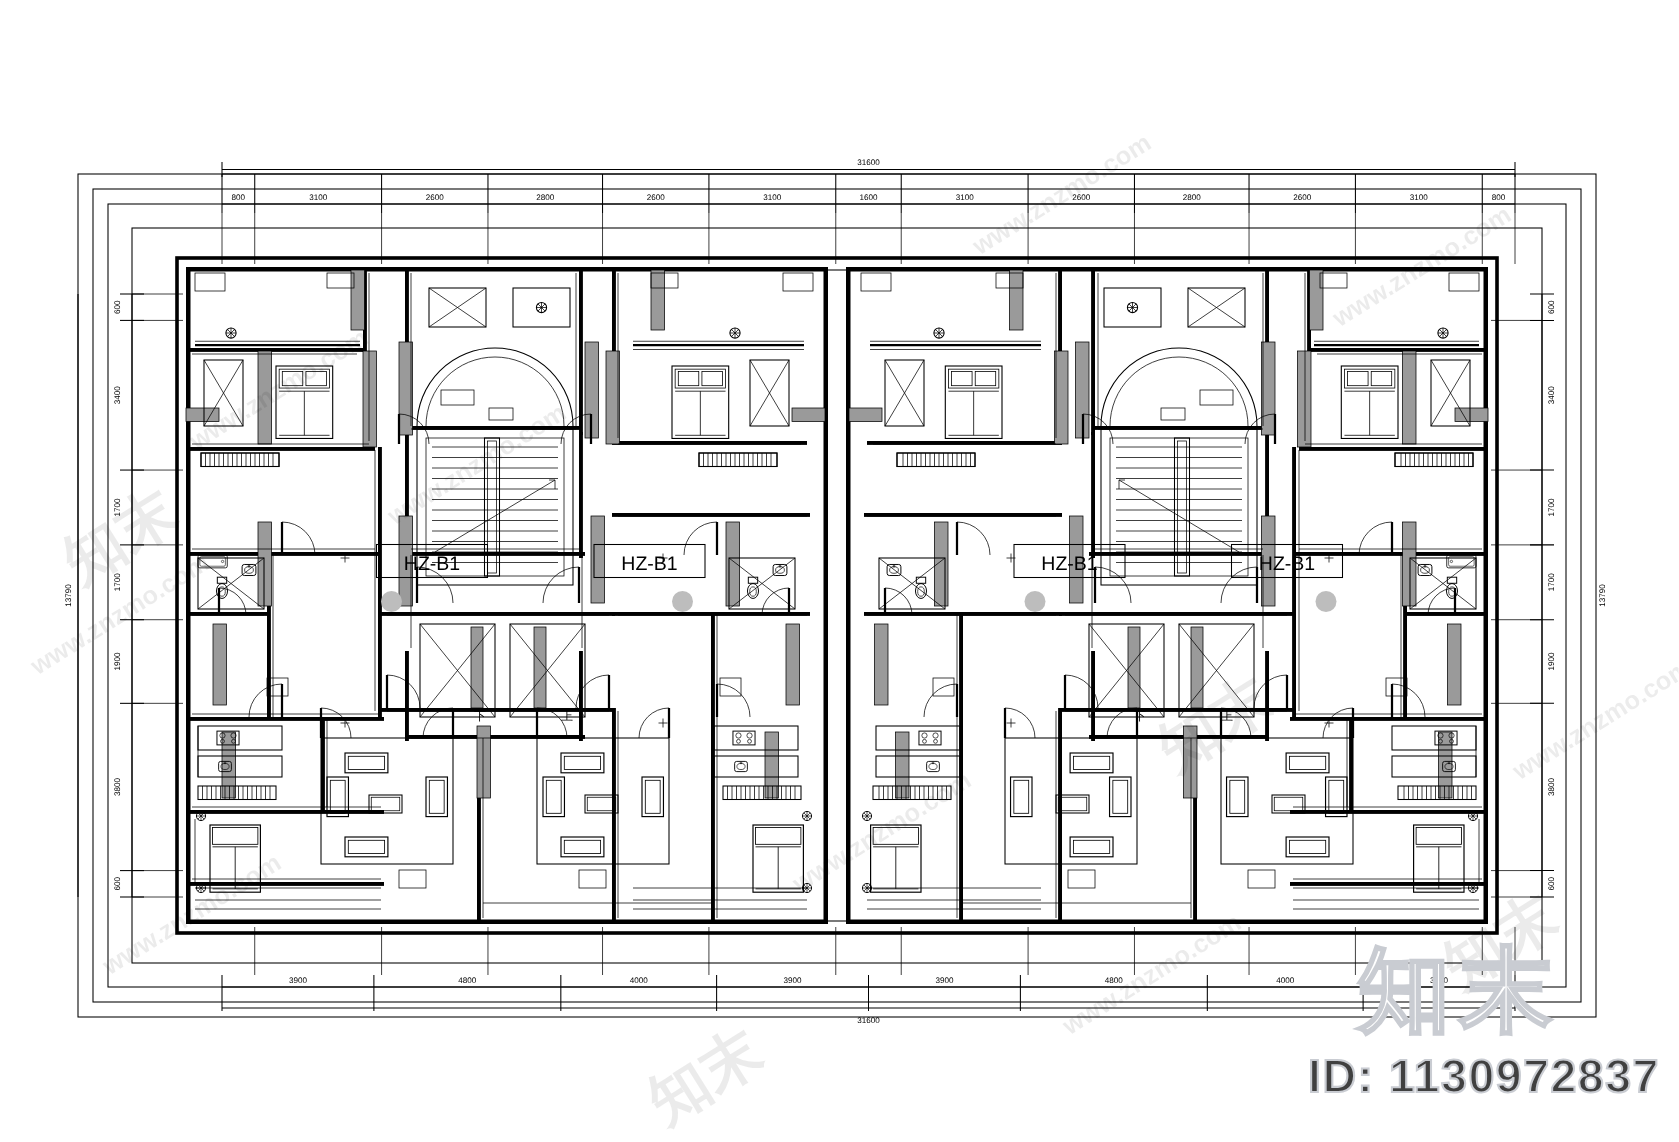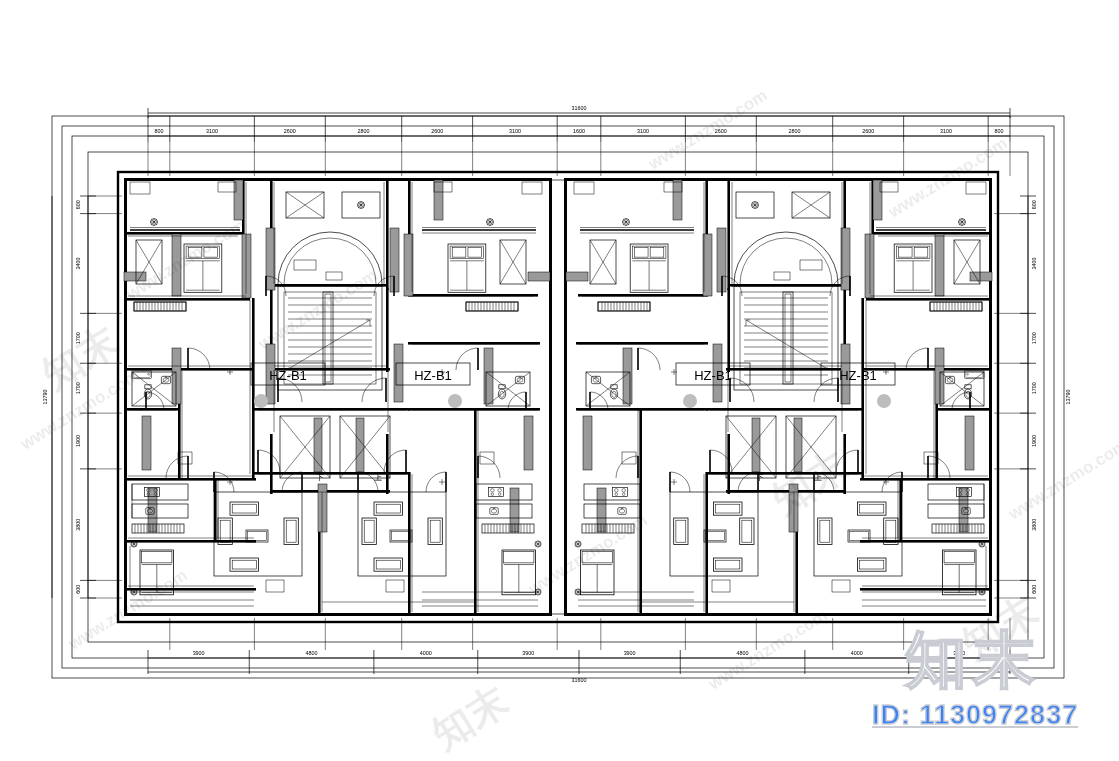--- a/index.html
+++ b/index.html
@@ -1,22 +1,22 @@
 <!DOCTYPE html>
 <html><head>
 <meta charset="utf-8">
 <style>
   html,body{margin:0;padding:0;background:#ffffff;}
   body{width:1119px;height:761px;overflow:hidden;font-family:"Liberation Sans",sans-serif;}
   #stage{position:relative;width:1119px;height:761px;background:#fff;}
   #cad{position:absolute;left:0;top:0;width:1119px;height:761px;}
   .wm{position:absolute;color:#000;opacity:.075;font-family:"Liberation Sans",sans-serif;
       font-weight:700;white-space:nowrap;pointer-events:none;user-select:none;}
-  #idtext{position:absolute;left:872px;top:700px;font-size:27px;font-weight:700;
-          color:#3b82f6;-webkit-text-stroke:1.4px #c9ccd2;letter-spacing:1px;text-decoration:underline;}
+  #idtext{position:absolute;left:872px;top:700px;font-size:31px;font-weight:700;
+          color:#404040;-webkit-text-stroke:1.4px #c9ccd2;letter-spacing:1px;}
   #logo{position:absolute;left:905px;top:618px;font-size:62px;font-weight:700;
         color:#fff;-webkit-text-stroke:1.6px #c9ccd2;letter-spacing:6px;
         font-family:"DejaVu Sans",sans-serif;}
 </style>
 </head>
 <body>
 
 <div id="stage">
 
   <svg id="cad" viewBox="0 0 1119 761">

